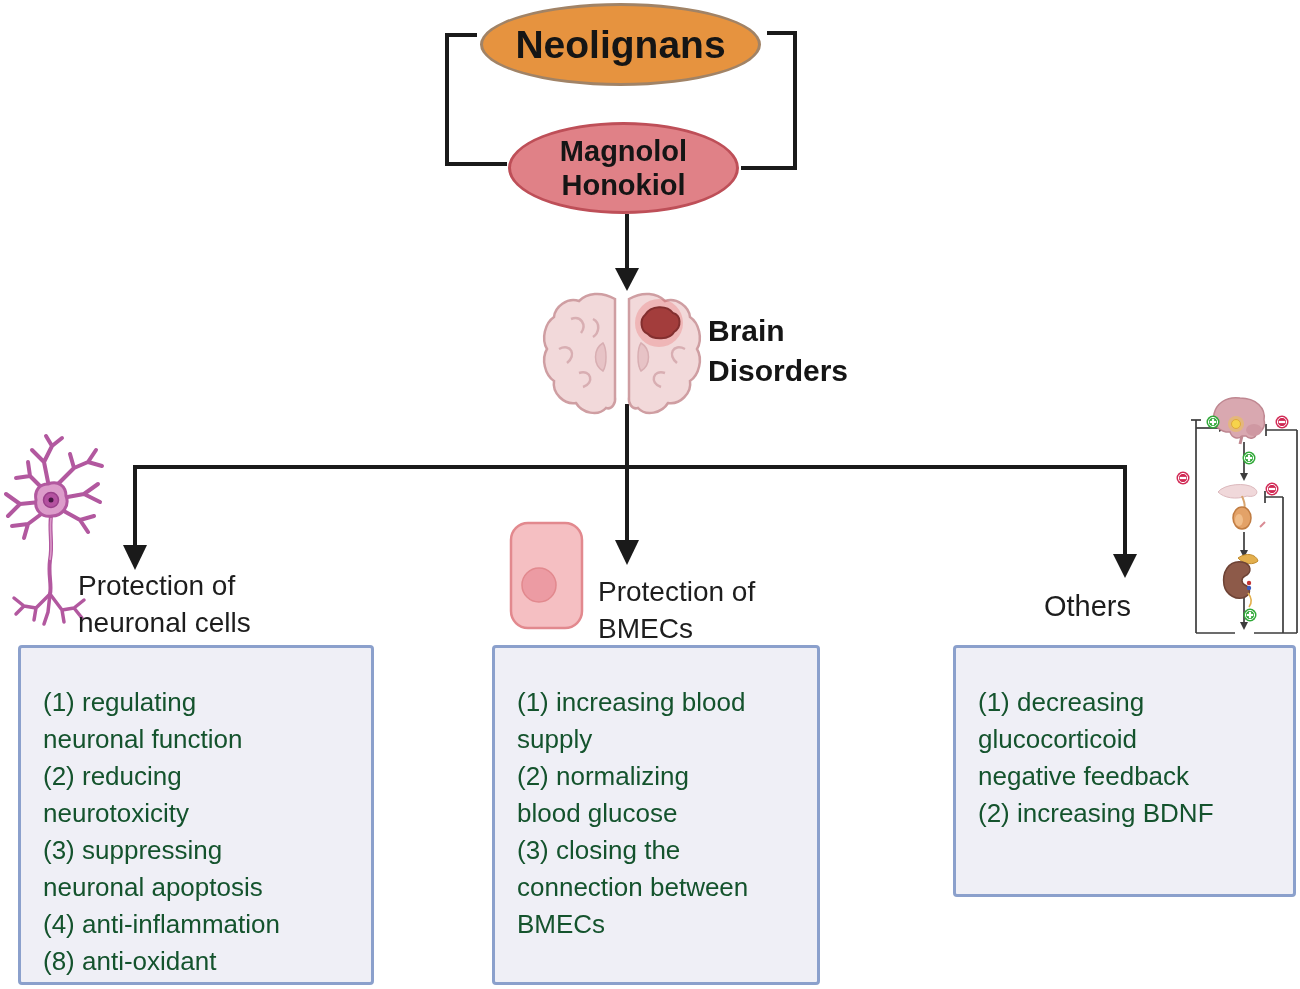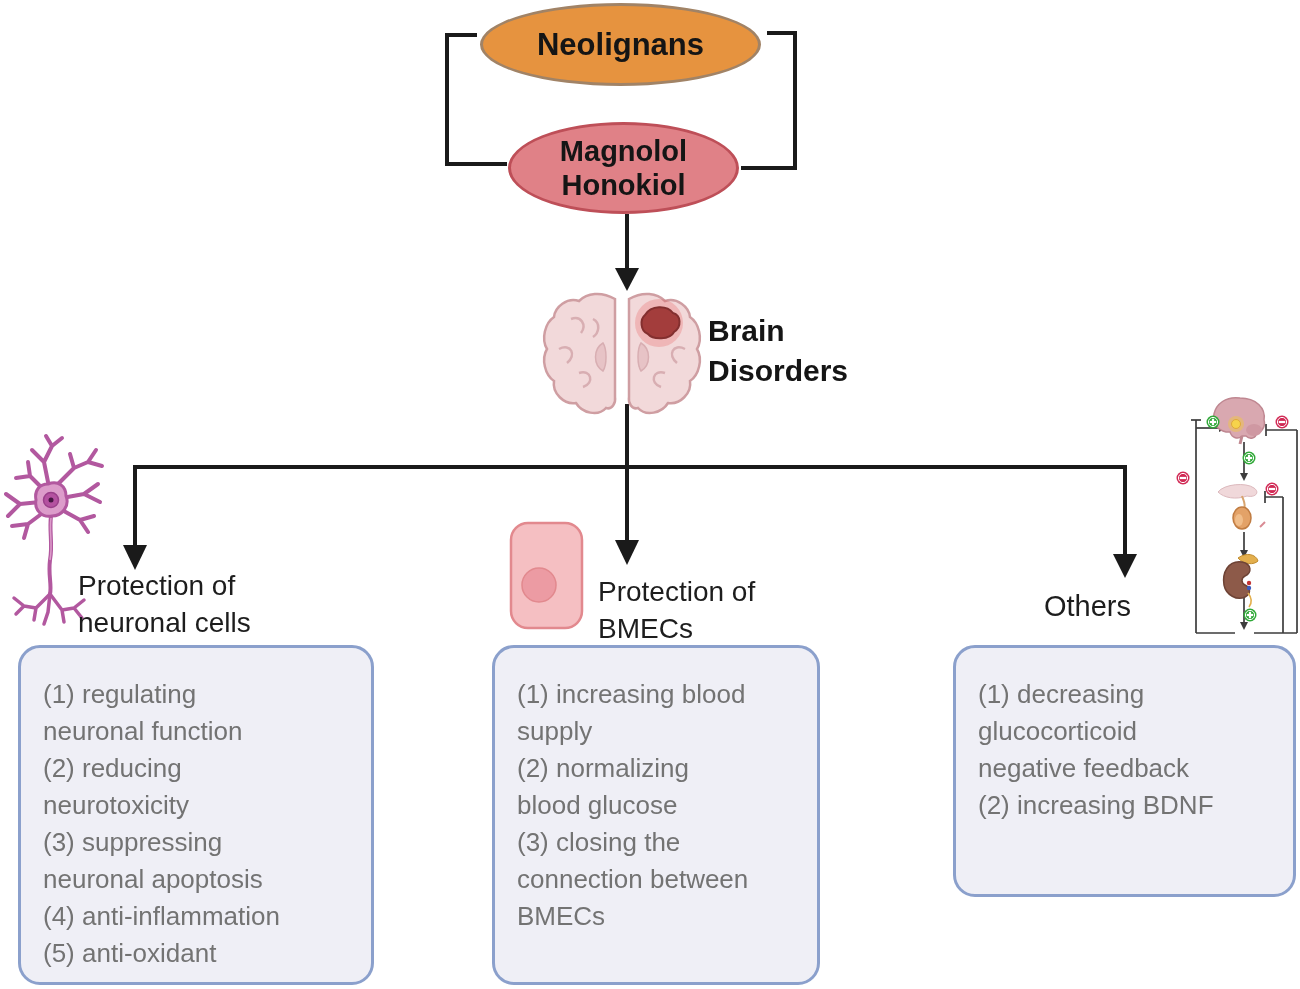--- a/index.html
+++ b/index.html
@@ -7,32 +7,32 @@
     position:relative;width:1300px;height:989px;background:#ffffff;
     font-family:"Liberation Sans",sans-serif;color:#141414;overflow:hidden;
   }
   .stage *{box-sizing:border-box;}
   svg.layer{position:absolute;left:0;top:0;z-index:1;}
   .node{position:absolute;z-index:2;display:flex;flex-direction:column;
     align-items:center;justify-content:center;text-align:center;border-radius:50%;}
   .node .ttl{font-weight:bold;color:#151515;}
   .ellipse-orange{left:480px;top:3px;width:281px;height:83px;
     background:#E6933F;border:3px solid #A18366;}
-  .ellipse-orange .ttl{font-size:31px;}
+  .ellipse-orange .ttl{font-size:39px;}
   .ellipse-pink{left:508px;top:122px;width:231px;height:92px;
     background:#E08187;border:3px solid #BE4F58;}
   .ellipse-pink .ttl{font-size:29px;line-height:34px;text-align:right;}
   .lbl{position:absolute;z-index:2;color:#1d1d1d;}
   .lbl-brain{left:708px;top:311px;font-size:30px;font-weight:bold;line-height:40px;color:#151515;}
   .lbl-branch{font-size:28px;line-height:37px;}
   .lbl-neuronal{left:78px;top:567px;}
   .lbl-bmec{left:598px;top:573px;}
   .lbl-others{left:1044px;top:588px;font-size:29px;}
   .box{position:absolute;z-index:2;background:#EFEFF6;border:3px solid #8BA0CC;
-    border-radius:22px;padding:28px 22px;font-size:26px;line-height:37px;color:#737373;}
+    border-radius:4px;padding:36px 22px;font-size:26px;line-height:37px;color:#14532d;}
   .box .ln{white-space:nowrap;}
   .box-neuronal{left:18px;top:645px;width:356px;height:340px;}
   .box-bmec{left:492px;top:645px;width:328px;height:340px;}
   .box-others{left:953px;top:645px;width:343px;height:252px;}
   .icon{position:absolute;z-index:2;}
   .icon-neuron{left:0px;top:432px;}
   .icon-brain{left:541px;top:291px;}
   .icon-cell{left:508px;top:520px;}
   .icon-hpa{left:1174px;top:392px;}
 </style>
@@ -230,21 +230,21 @@
   </div>
 
   <div class="box box-neuronal">
     <div class="ln">(1) regulating</div>
     <div class="ln">neuronal function</div>
     <div class="ln">(2) reducing</div>
     <div class="ln">neurotoxicity</div>
     <div class="ln">(3) suppressing</div>
     <div class="ln">neuronal apoptosis</div>
     <div class="ln">(4) anti-inflammation</div>
-    <div class="ln">(5) anti-oxidant</div>
+    <div class="ln">(8) anti-oxidant</div>
   </div>
 
   <div class="box box-bmec">
     <div class="ln">(1) increasing blood</div>
     <div class="ln">supply</div>
     <div class="ln">(2) normalizing</div>
     <div class="ln">blood glucose</div>
     <div class="ln">(3) closing the</div>
     <div class="ln">connection between</div>
     <div class="ln">BMECs</div>

